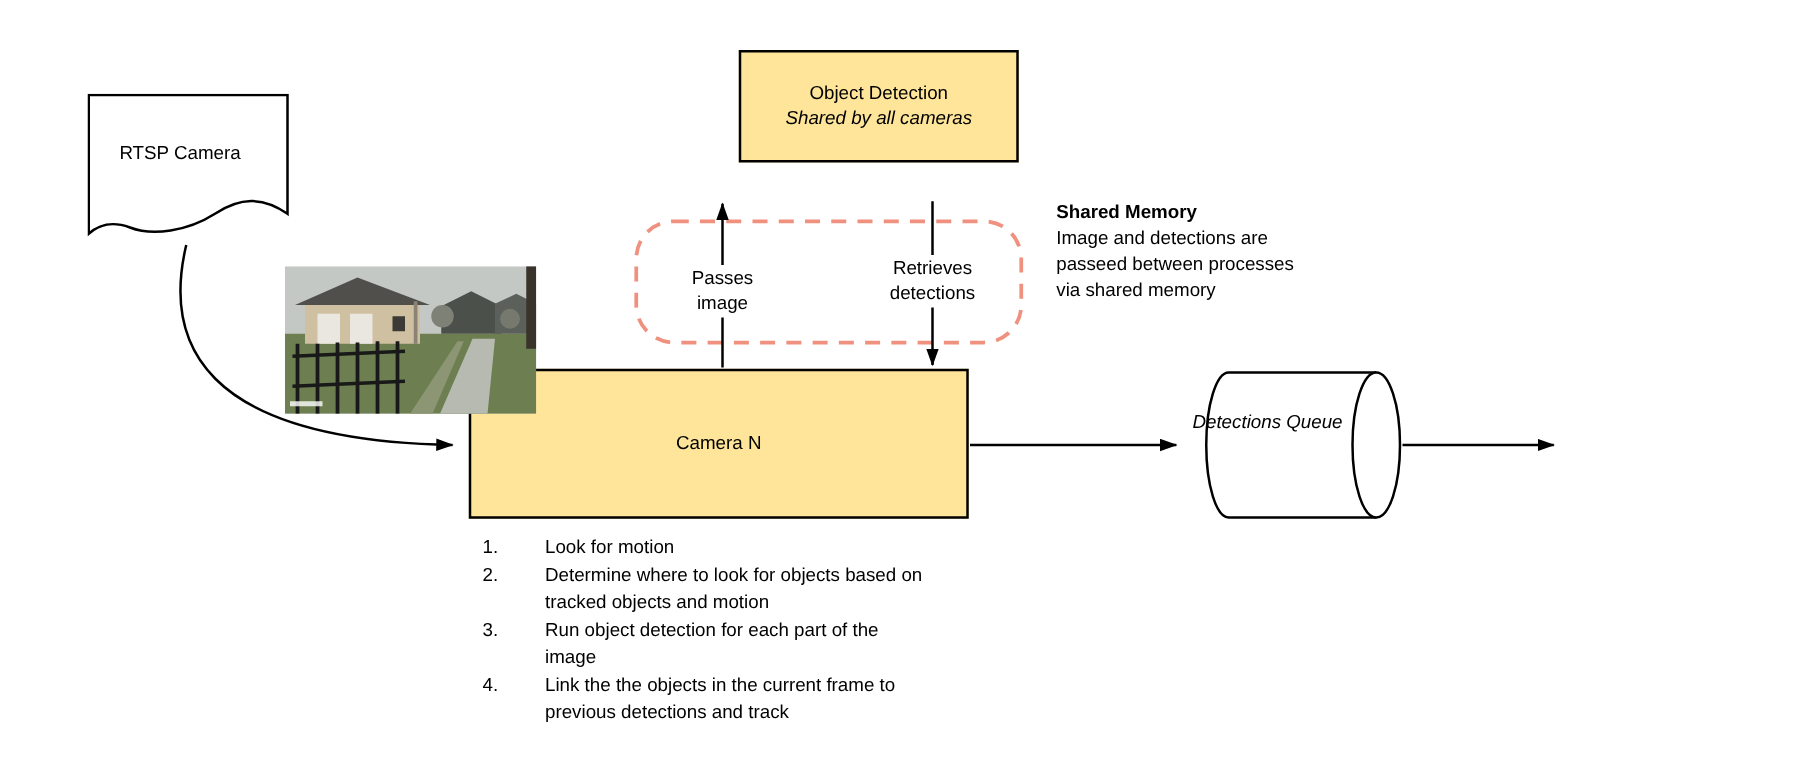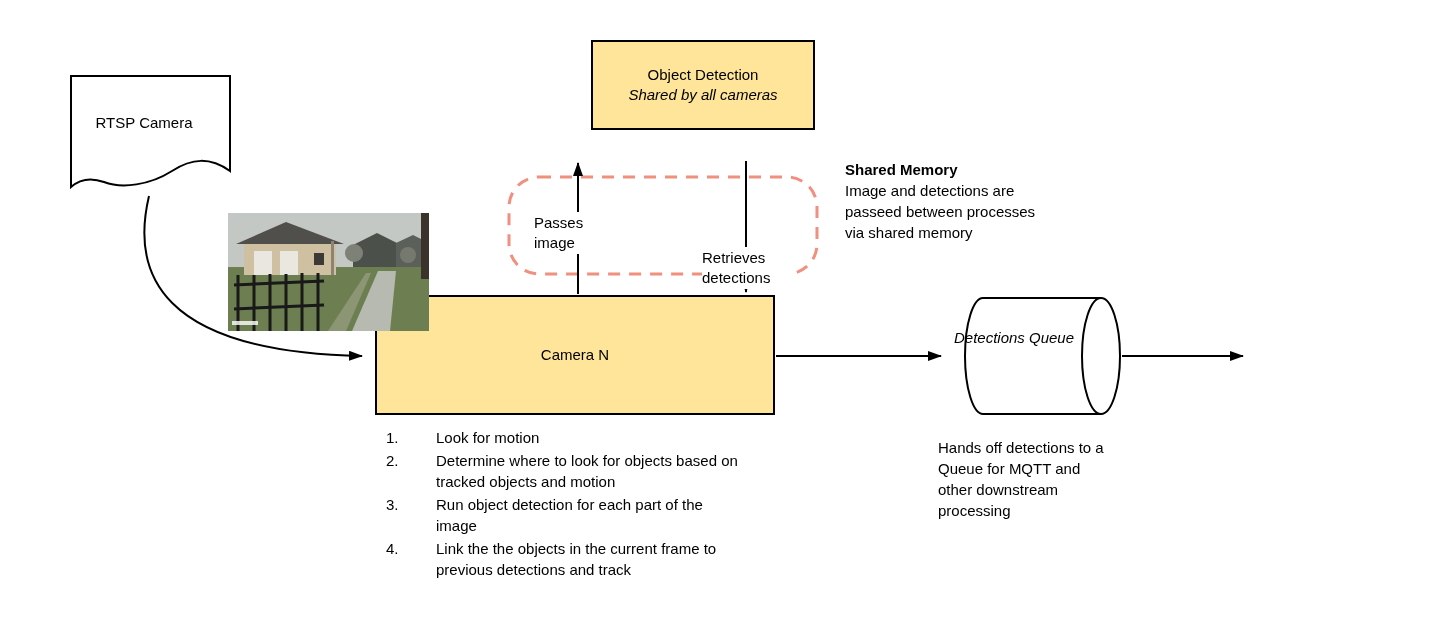--- a/index.html
+++ b/index.html
@@ -5,21 +5,21 @@
   * { margin:0; padding:0; box-sizing:border-box; }
   body { background:#ffffff; font-family:"Liberation Sans", sans-serif; color:#000; }
   .canvas { position:relative; width:1448px; height:625px; background:#ffffff; overflow:hidden; font-size:15px; }
   .node {
     position:absolute; background:#ffe599; border:2px solid #000;
     display:flex; flex-direction:column; align-items:center; justify-content:center;
     text-align:center; z-index:2; line-height:20px;
   }
   .node .sub { font-style:italic; }
   .edge-label {
-    position:absolute; background:#ffffff; text-align:left; line-height:20px;
+    position:absolute; background:#ffffff; text-align:center; line-height:20px;
     z-index:4; padding:1px 0;
   }
   .note { position:absolute; line-height:21px; z-index:3; }
   .note .note-title { font-weight:bold; }
   .shape-label { position:absolute; text-align:center; line-height:20px; z-index:3; }
   #overlay { position:absolute; left:0; top:0; z-index:1; pointer-events:none; }
   #rtsp-shape { position:absolute; left:70px; top:75px; z-index:2; }
   #queue-shape { position:absolute; left:945px; top:293px; z-index:2; }
   #snapshot { position:absolute; left:228px; top:213px; width:201px; height:118px; z-index:5; }
   ol.steps { position:absolute; left:380px; top:427px; width:400px; list-style:none; counter-reset:step; z-index:3; }
@@ -85,21 +85,21 @@
     </g>
     <rect x="4" y="108" width="26" height="4" fill="#ffffff" opacity="0.8"></rect>
   </svg>
 
   <div class="node" style="left:551px; top:40px; width:224px; height:90px;margin-left:40px;">
     <div>Object Detection</div>
     <div class="sub">Shared by all cameras</div>
   </div>
 
   <div class="edge-label" style="left:534px; top:212px; width:88px;">Passes image</div>
-  <div class="edge-label" style="left:702px; top:204px; width:88px;margin-top:43px;">Retrieves detections</div>
+  <div class="edge-label" style="left:702px; top:204px; width:88px;">Retrieves detections</div>
 
   <div class="note" style="left:845px; top:159px; width:196px;">
     <div class="note-title">Shared Memory</div>
     <div>Image and detections are passeed between processes via shared memory</div>
   </div>
 
   <div class="node" style="left:375px; top:295px; width:400px; height:120px;">
     <div>Camera N</div>
   </div>
 
@@ -110,16 +110,15 @@
     <li><span>Link the the objects in the current frame to previous detections and track</span></li>
   </ol>
 
 
   <svg id="queue-shape" width="178" height="126" viewBox="0 0 178 126">
     <path d="M 156 5 L 38 5 A 18 58 0 0 0 38 121 L 156 121" fill="#ffffff" stroke="#000" stroke-width="2"></path>
     <ellipse cx="156" cy="63" rx="19" ry="58" fill="#ffffff" stroke="#000" stroke-width="2"></ellipse>
   </svg>
   <div class="shape-label" style="left:950px; top:328px; width:128px;font-style:italic;">Detections Queue</div>
 
-  <div class="note" style="left:938px; top:437px; width:172px;">Hands off detections to a Queue for MQTT and other downstream processing</div>
 
 
 </div>
 
 </body></html>

